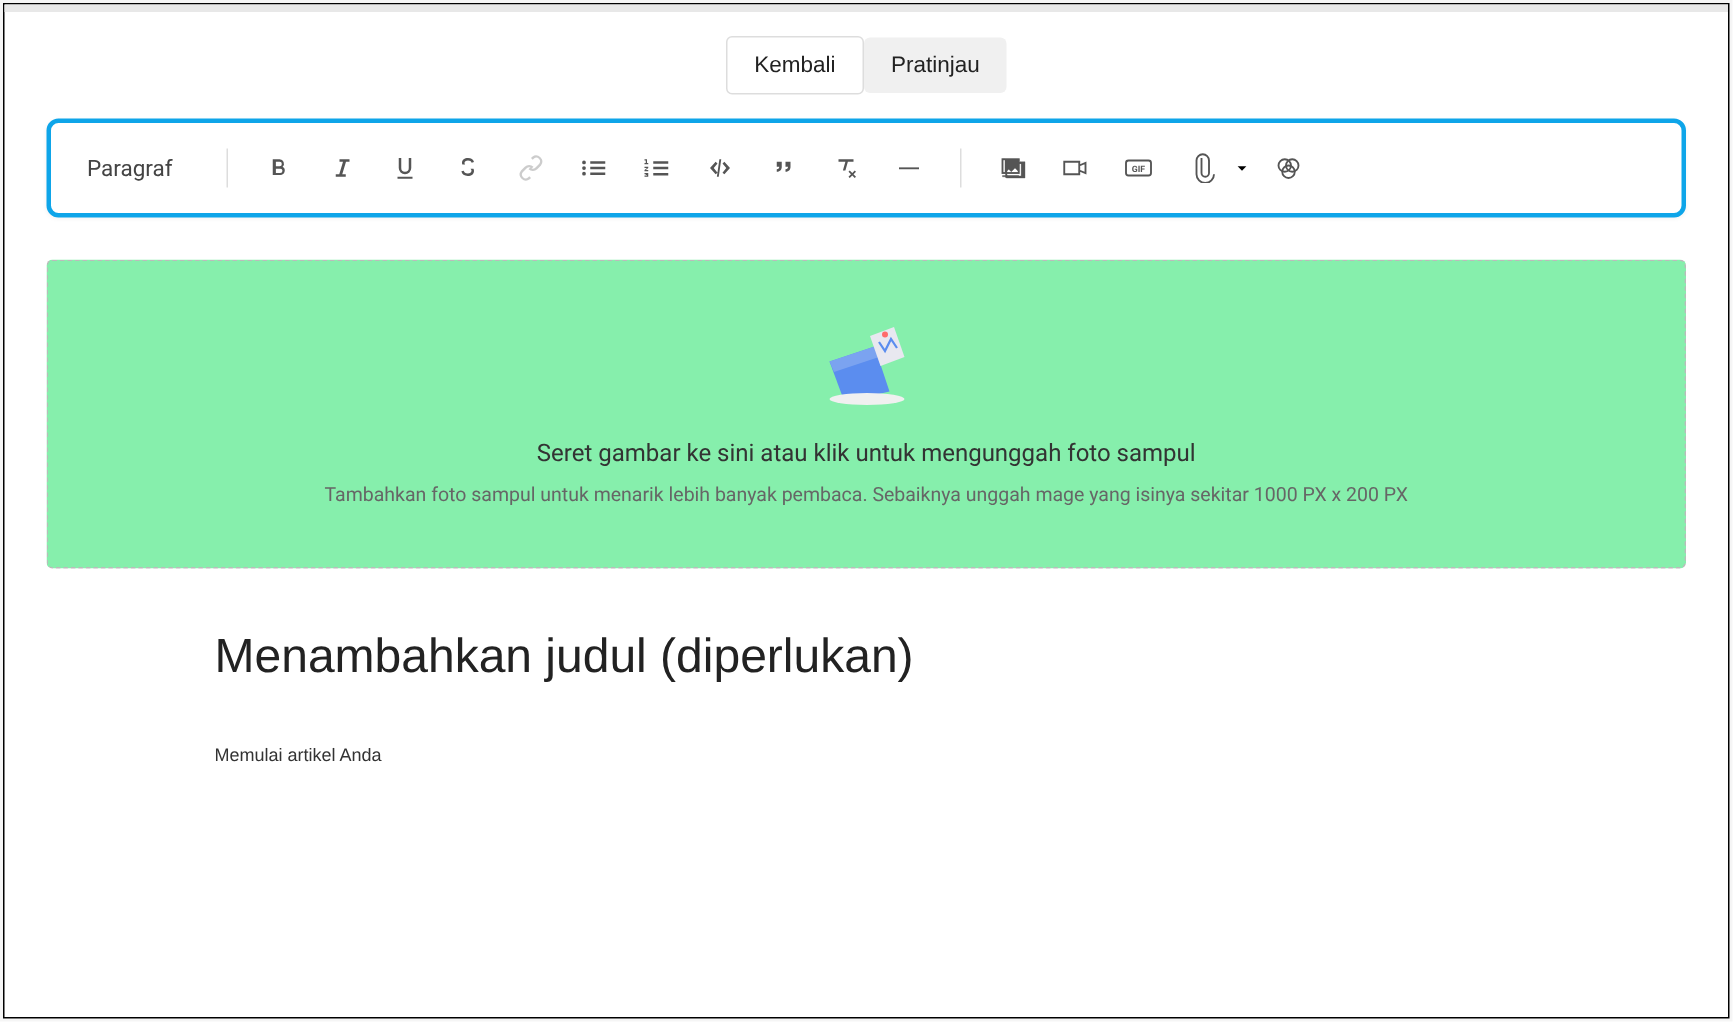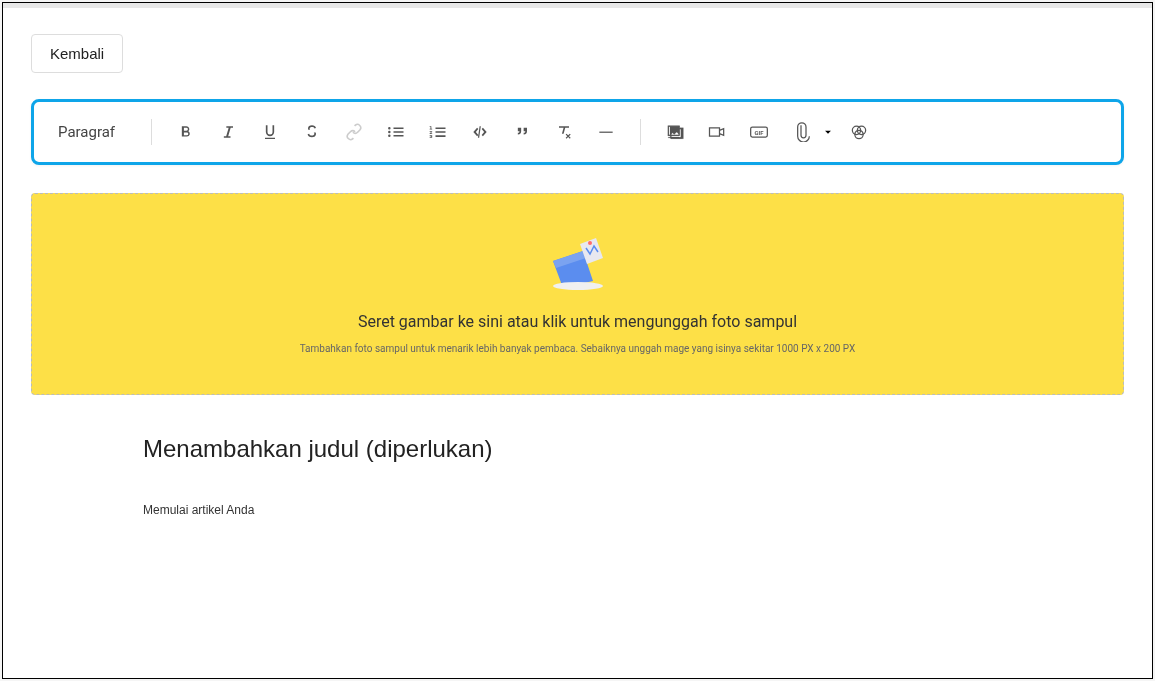--- a/index.html
+++ b/index.html
@@ -19,23 +19,23 @@
       border: 1px solid #000;
       margin: 2px;
       height: 677px;
     }
     .top-strip {
       height: 5px;
       background: #e8e8e8;
     }
     .header-bar {
       display: flex;
-      justify-content: space-between;
-      align-items: center;
-      padding: 26px 28px;
+      justify-content: center;
+      align-items: center;
+      padding: 16px 28px;
     }
     .back-button {
       border: 1px solid #ddd;
       background: #fff;
       padding: 10px 18px;
       border-radius: 4px;
       font-size: 15px;
       cursor: pointer;
       color: #222;
     }
@@ -89,50 +89,50 @@
       cursor: default;
     }
     .toolbar-btn svg {
       width: 20px;
       height: 20px;
     }
     .upload-area {
       margin: 28px 28px 0 28px;
       border: 1px dashed #bbb;
       border-radius: 4px;
-      background: #fde047;
+      background: #86efac;
       display: flex;
       flex-direction: column;
       align-items: center;
       justify-content: center;
       padding: 32px 20px 40px 20px;
       cursor: pointer;
     }
     .upload-illustration {
       width: 80px;
       height: 68px;
       margin-bottom: 18px;
       position: relative;
     }
     .upload-title {
       font-size: 16px;
       color: #333;
       margin-bottom: 12px;
     }
     .upload-subtitle {
-      font-size: 10px;
+      font-size: 13px;
       color: #666;
     }
     .content-area {
       padding: 40px 140px 0 140px;
     }
     .title-input {
       width: 100%;
       border: none;
-      font-size: 24px;
+      font-size: 32px;
       color: #222;
       outline: none;
       margin-bottom: 36px;
       font-weight: 400;
     }
     .title-input::placeholder {
       color: #222;
     }
     .body-input {
       width: 100%;
@@ -152,20 +152,21 @@
     }
   </style>
 </head>
 <body>
 
 <div class="main-container">
   <div class="top-strip"></div>
 
   <div class="header-bar">
     <button class="back-button">Kembali</button>
+    <button class="preview-button">Pratinjau</button>
   </div>
 
   <div class="toolbar">
     <div class="format-label">
       <span>Paragraf</span>
     </div>
 
     <div class="toolbar-divider"></div>
 
     <div class="toolbar-btn">

